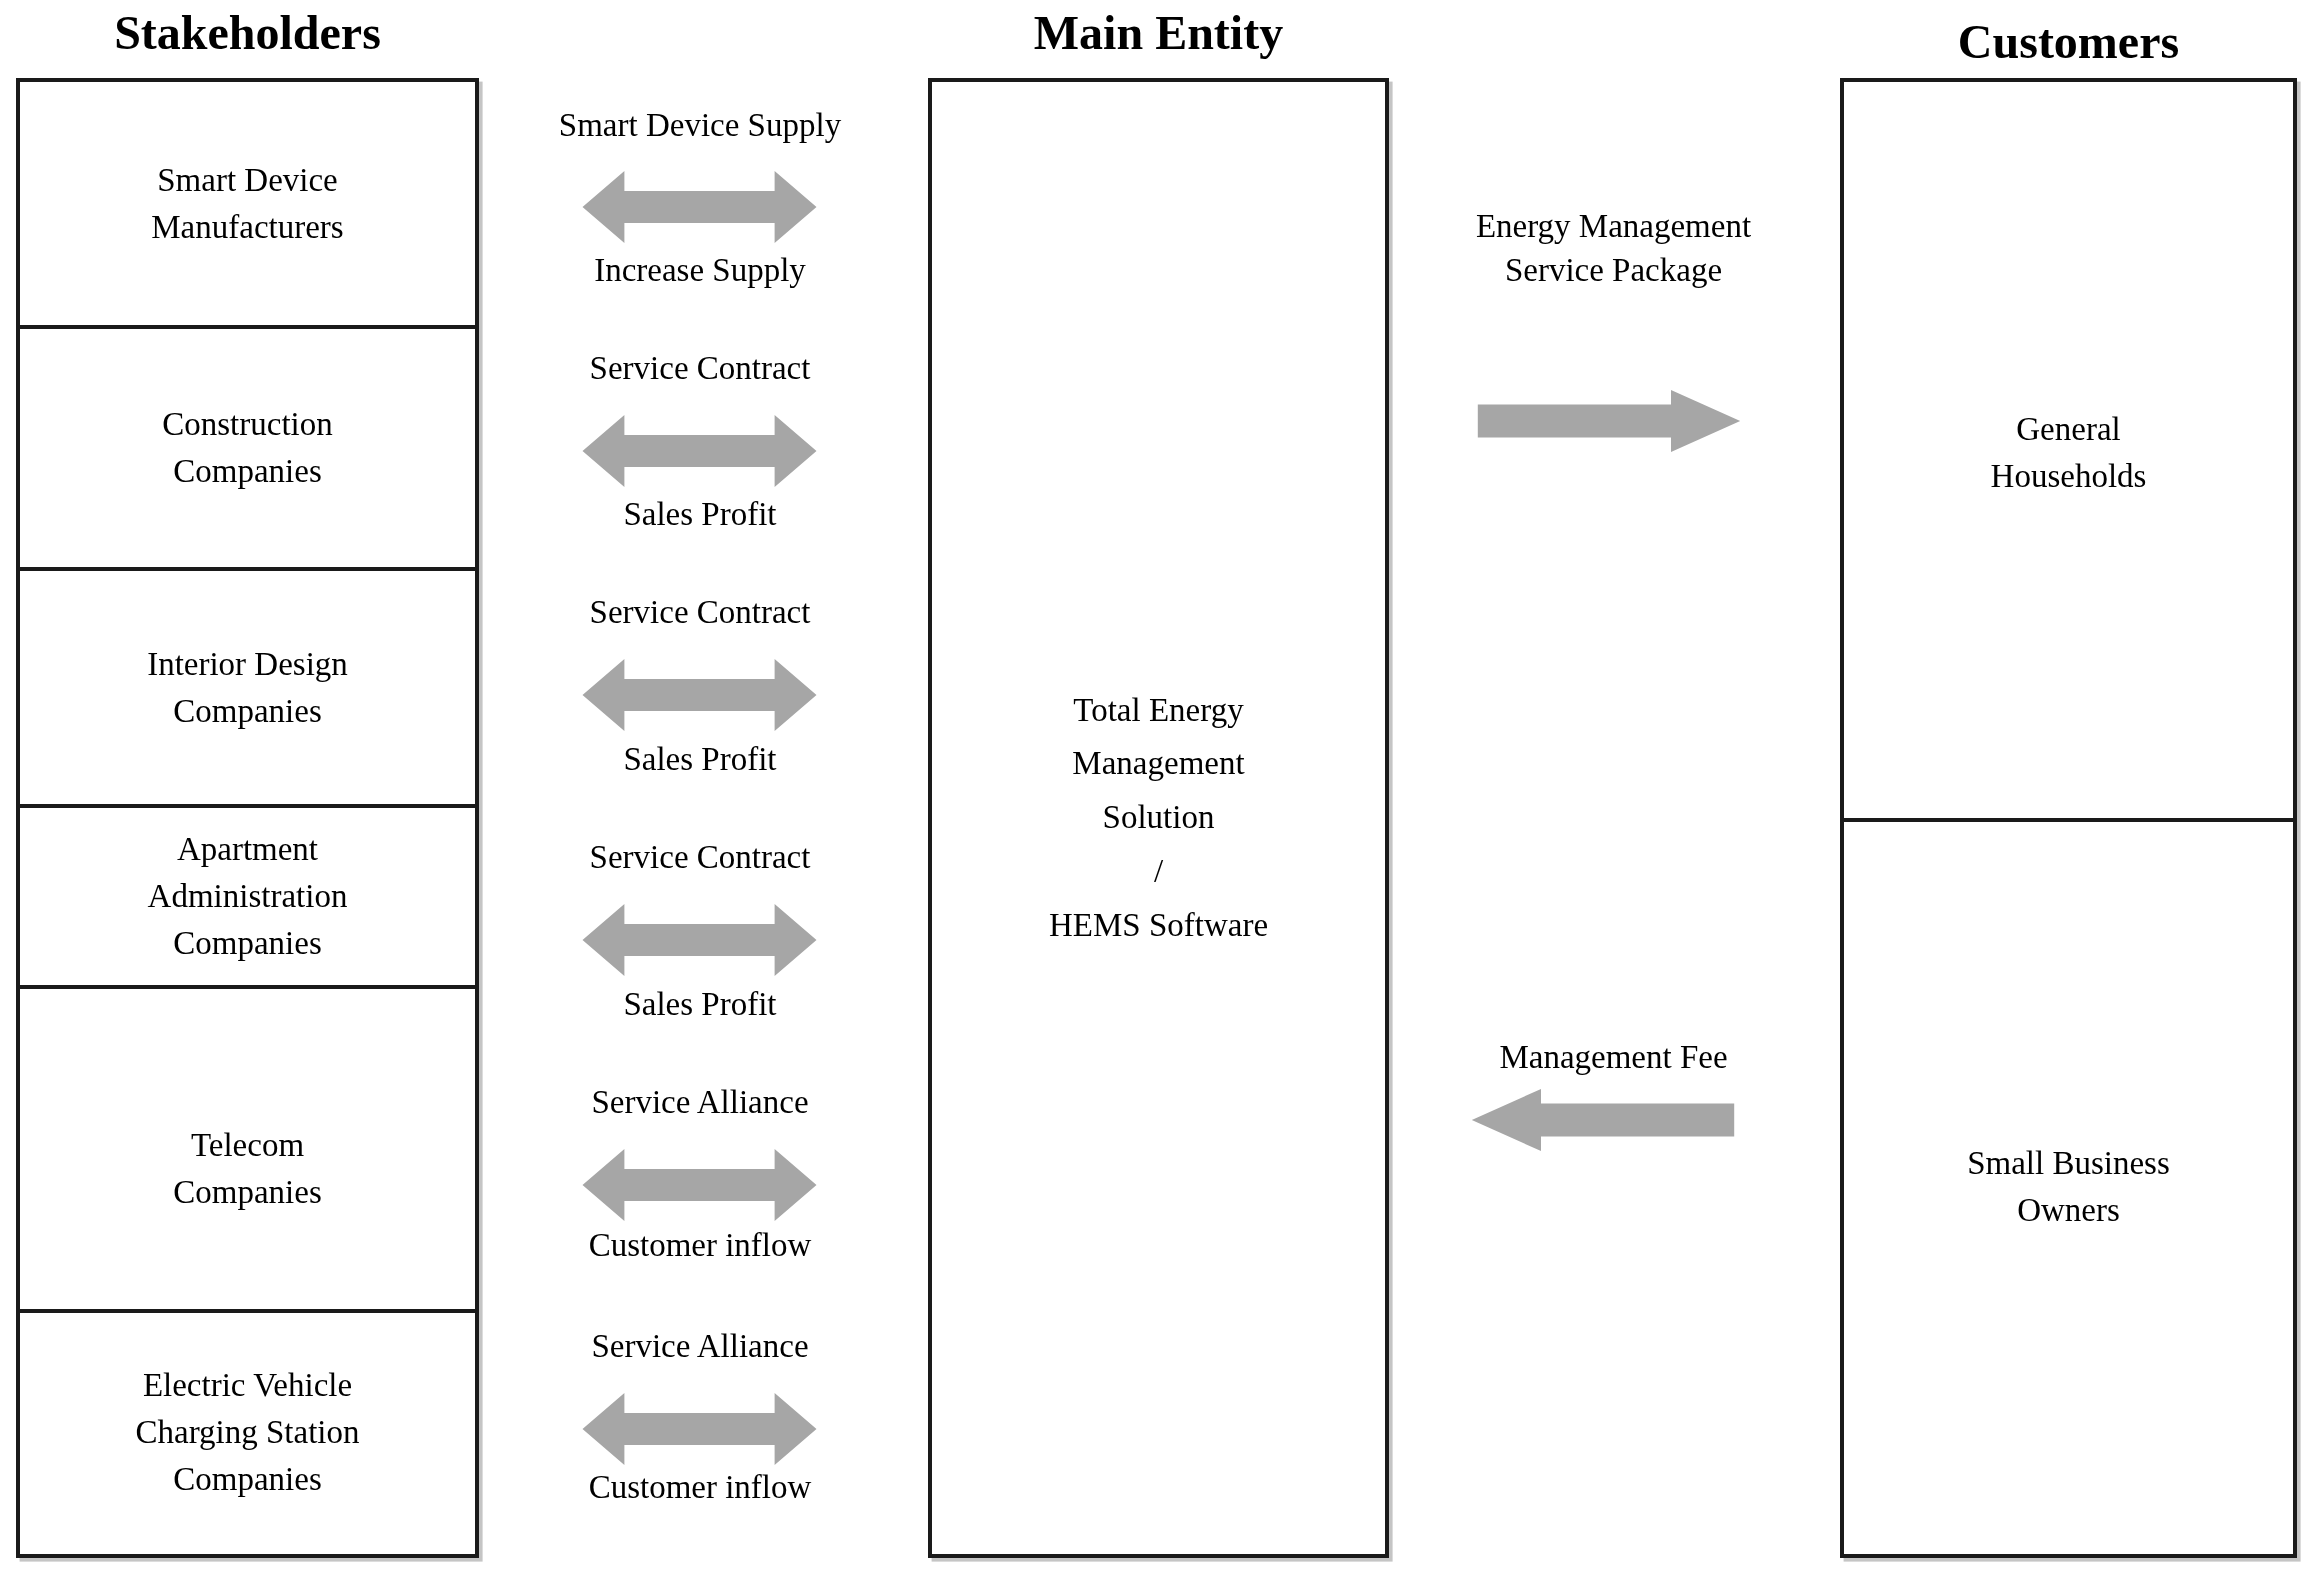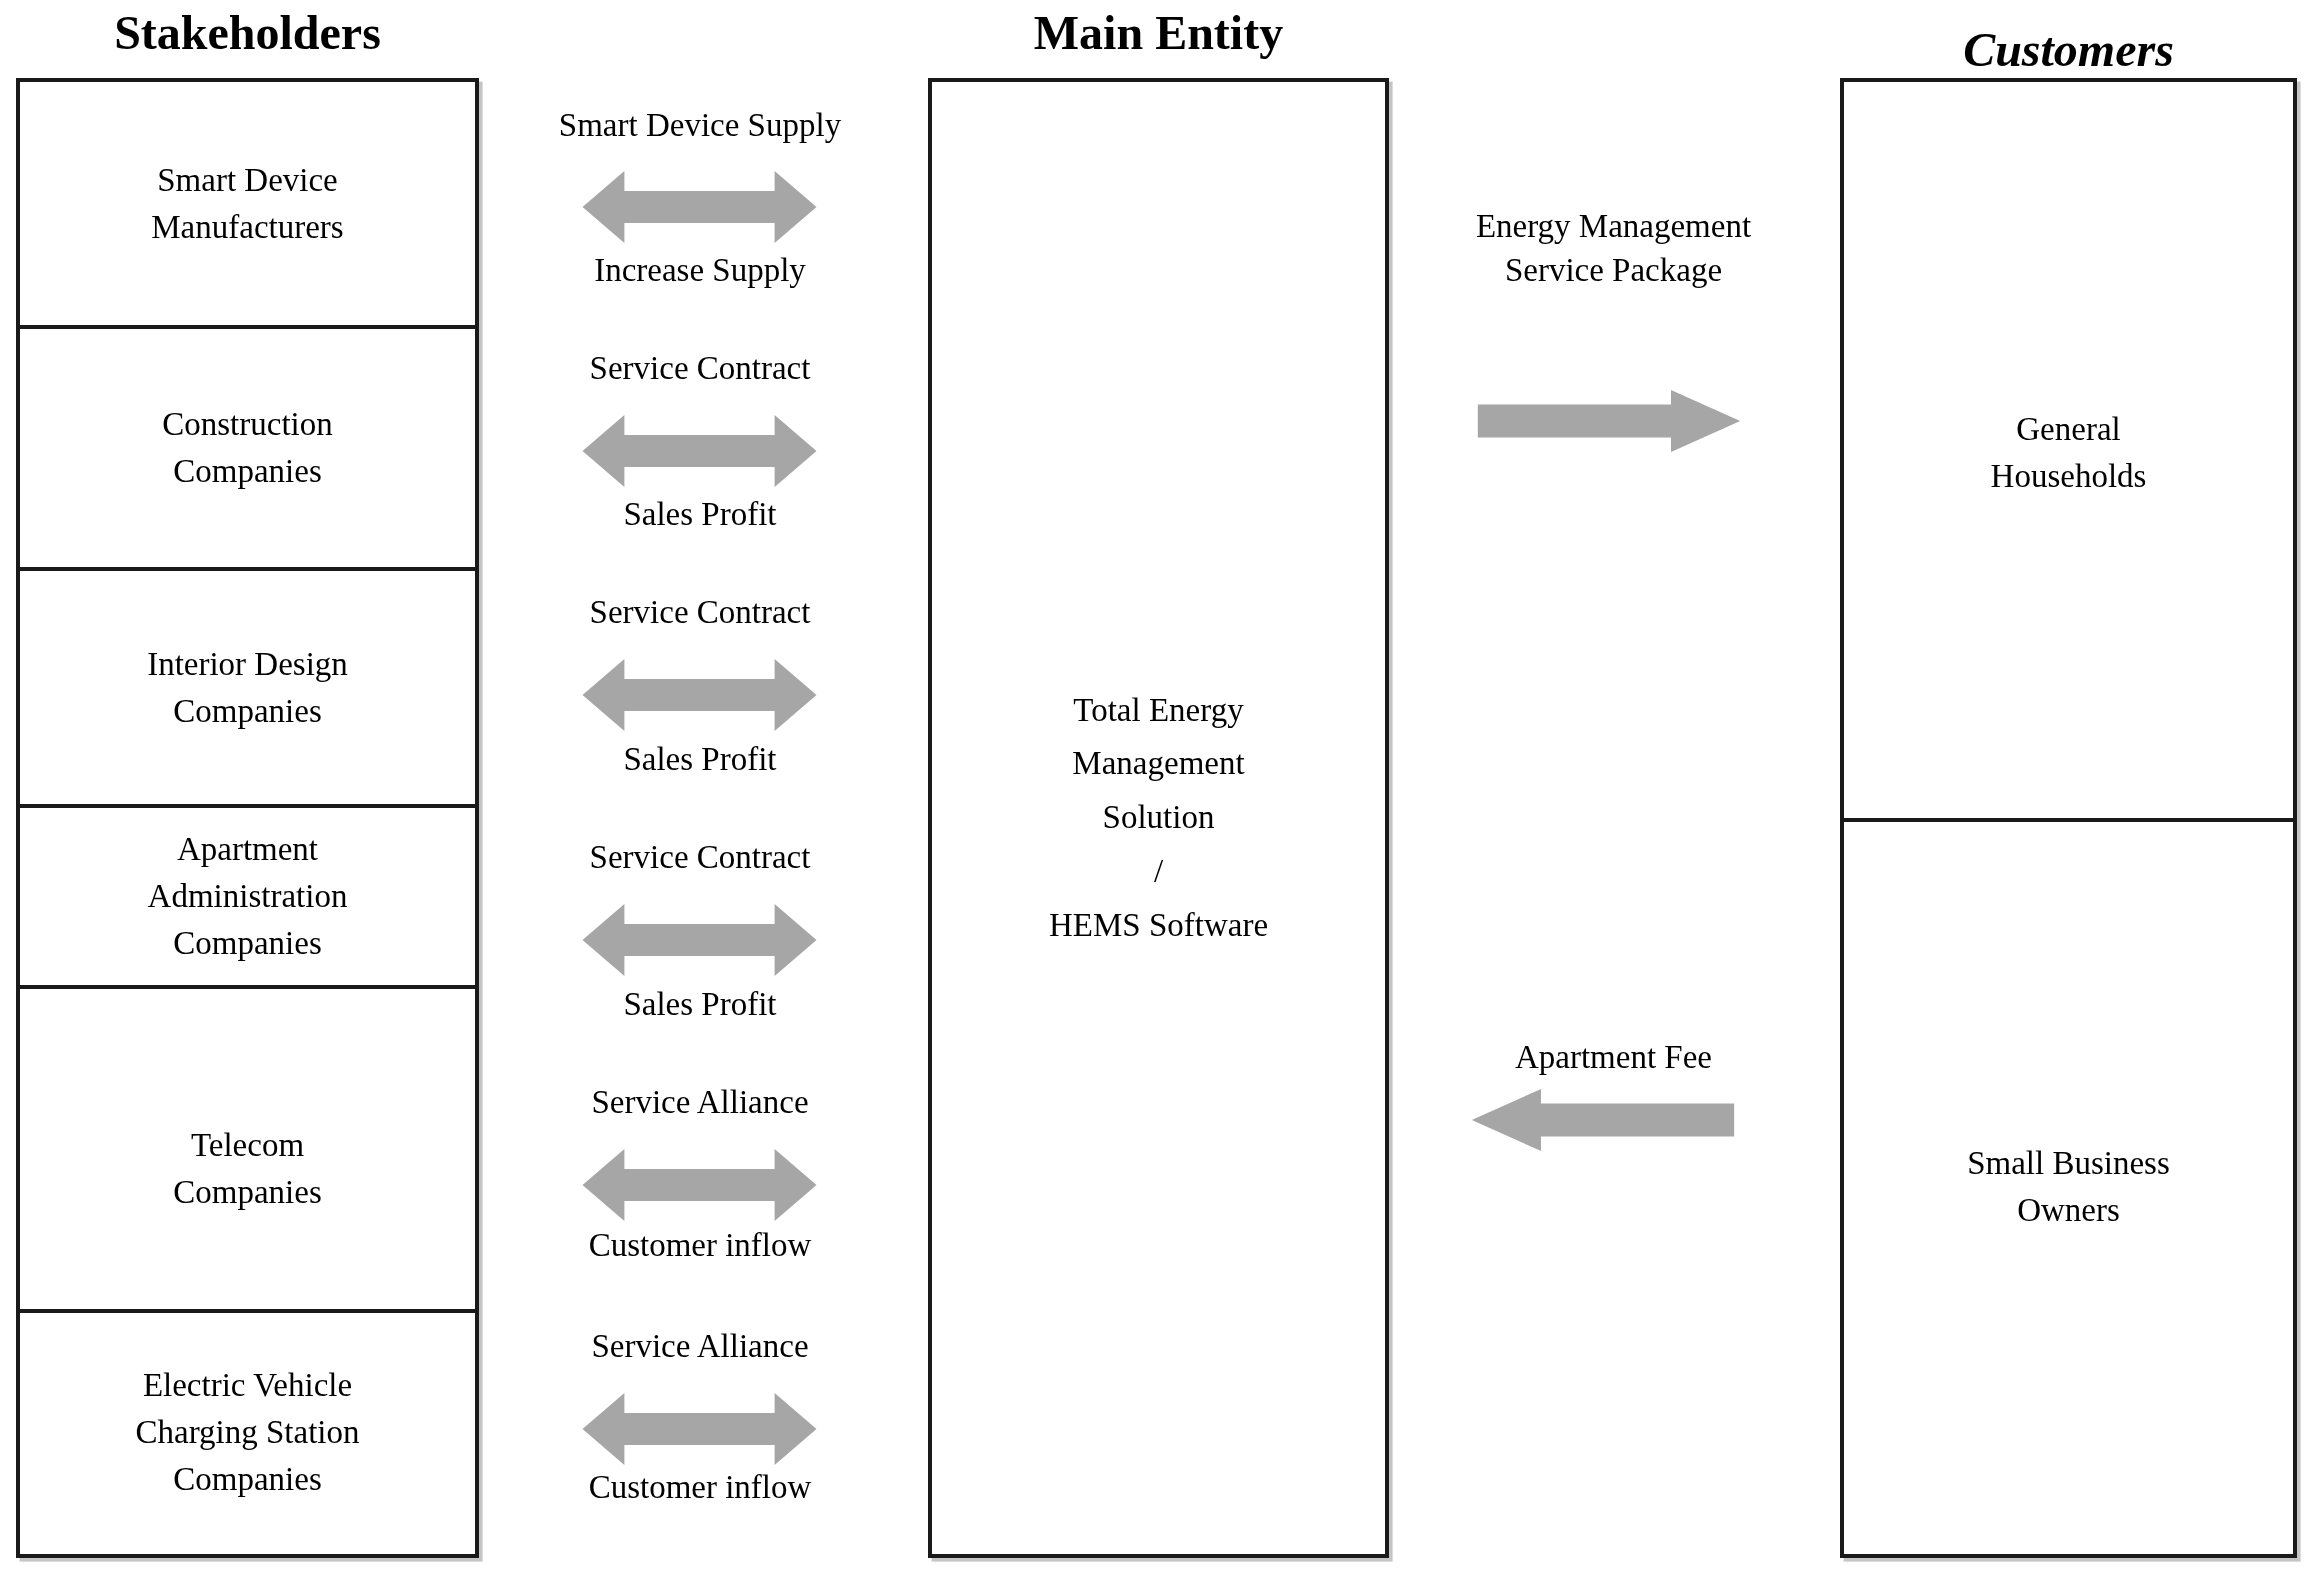--- a/index.html
+++ b/index.html
@@ -24,21 +24,21 @@
   .col-heading {
     position: absolute;
     font-weight: bold;
     font-size: 48px;
     line-height: 1.0;
     text-align: center;
     white-space: nowrap;
   }
   #heading-stakeholders { left: 16px;   top: 8.7px;  width: 463px; }
   #heading-main-entity  { left: 928px; top: 8.7px;  width: 461px; }
-  #heading-customers    { left: 1840px; top: 26px;  width: 457px; font-style: italic; }
+  #heading-customers    { left: 1840px; top: 18px;  width: 457px; }
 
   
   .column-box {
     position: absolute;
     box-sizing: border-box;
     border: 4.4px solid #1a1a1a;
     background: #ffffff;
     box-shadow: 3.6px 3.6px 0 0 rgba(150,150,150,0.55);
   }
   #stakeholders-box { left: 16px;   top: 78px; width: 463px;  height: 1480px; }
@@ -228,21 +228,21 @@
   <div class="gutter-label" style="top:1466px;">Customer inflow</div>
 
   <div class="gutter-label right-side" style="top: 205px; white-space: pre-line;">Energy Management
 Service Package</div>
   <div class="arrow-wrap" style="left:1477px; top:390px;">
     <svg width="264" height="62" viewBox="0 0 364 86">
       <polygon class="arrow-fill" points="0,20 268,20 268,0 364,43 268,86 268,66 0,66" fill="#a6a6a6"></polygon>
     </svg>
   </div>
 
-  <div class="gutter-label right-side" style="top:1036px;">Apartment Fee</div>
+  <div class="gutter-label right-side" style="top:1036px;">Management Fee</div>
   <div class="arrow-wrap" style="left:1471px; top:1089px;">
     <svg width="264" height="62" viewBox="0 0 364 86">
       <polygon class="arrow-fill" points="364,20 96,20 96,0 0,43 96,86 96,66 364,66" fill="#a6a6a6"></polygon>
     </svg>
   </div>
 
 </div>
 
 
 </body></html>

